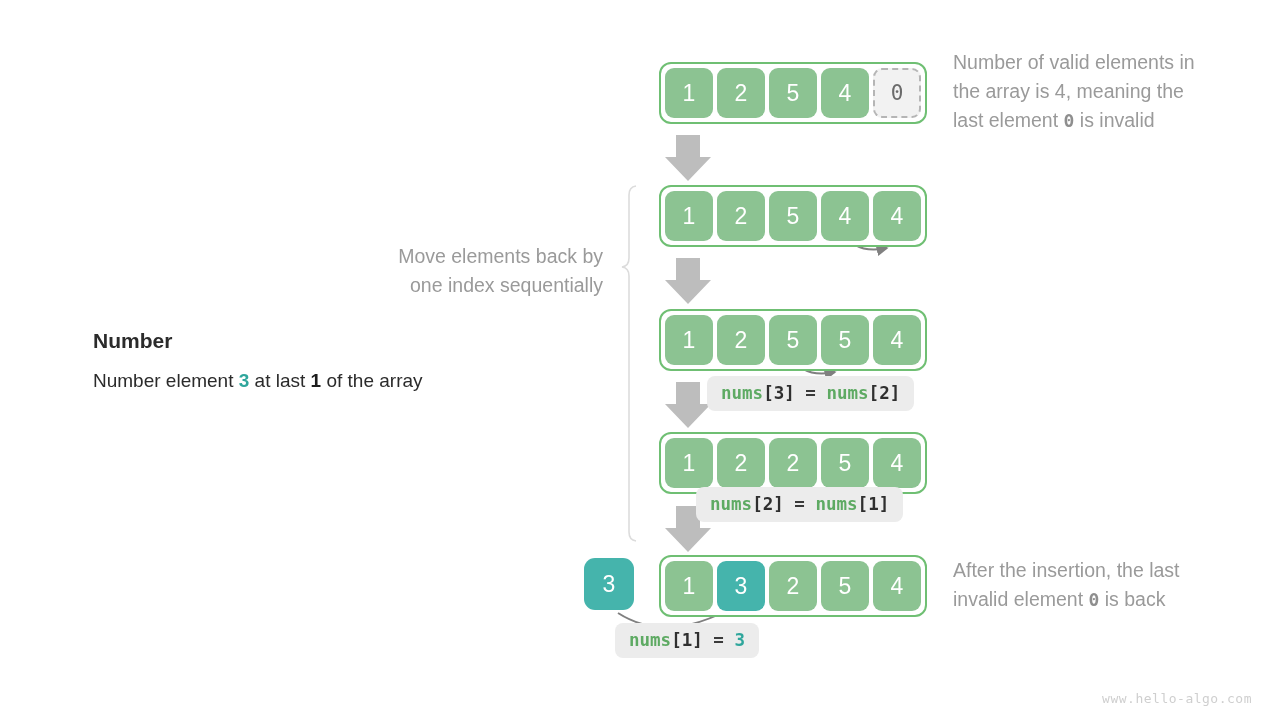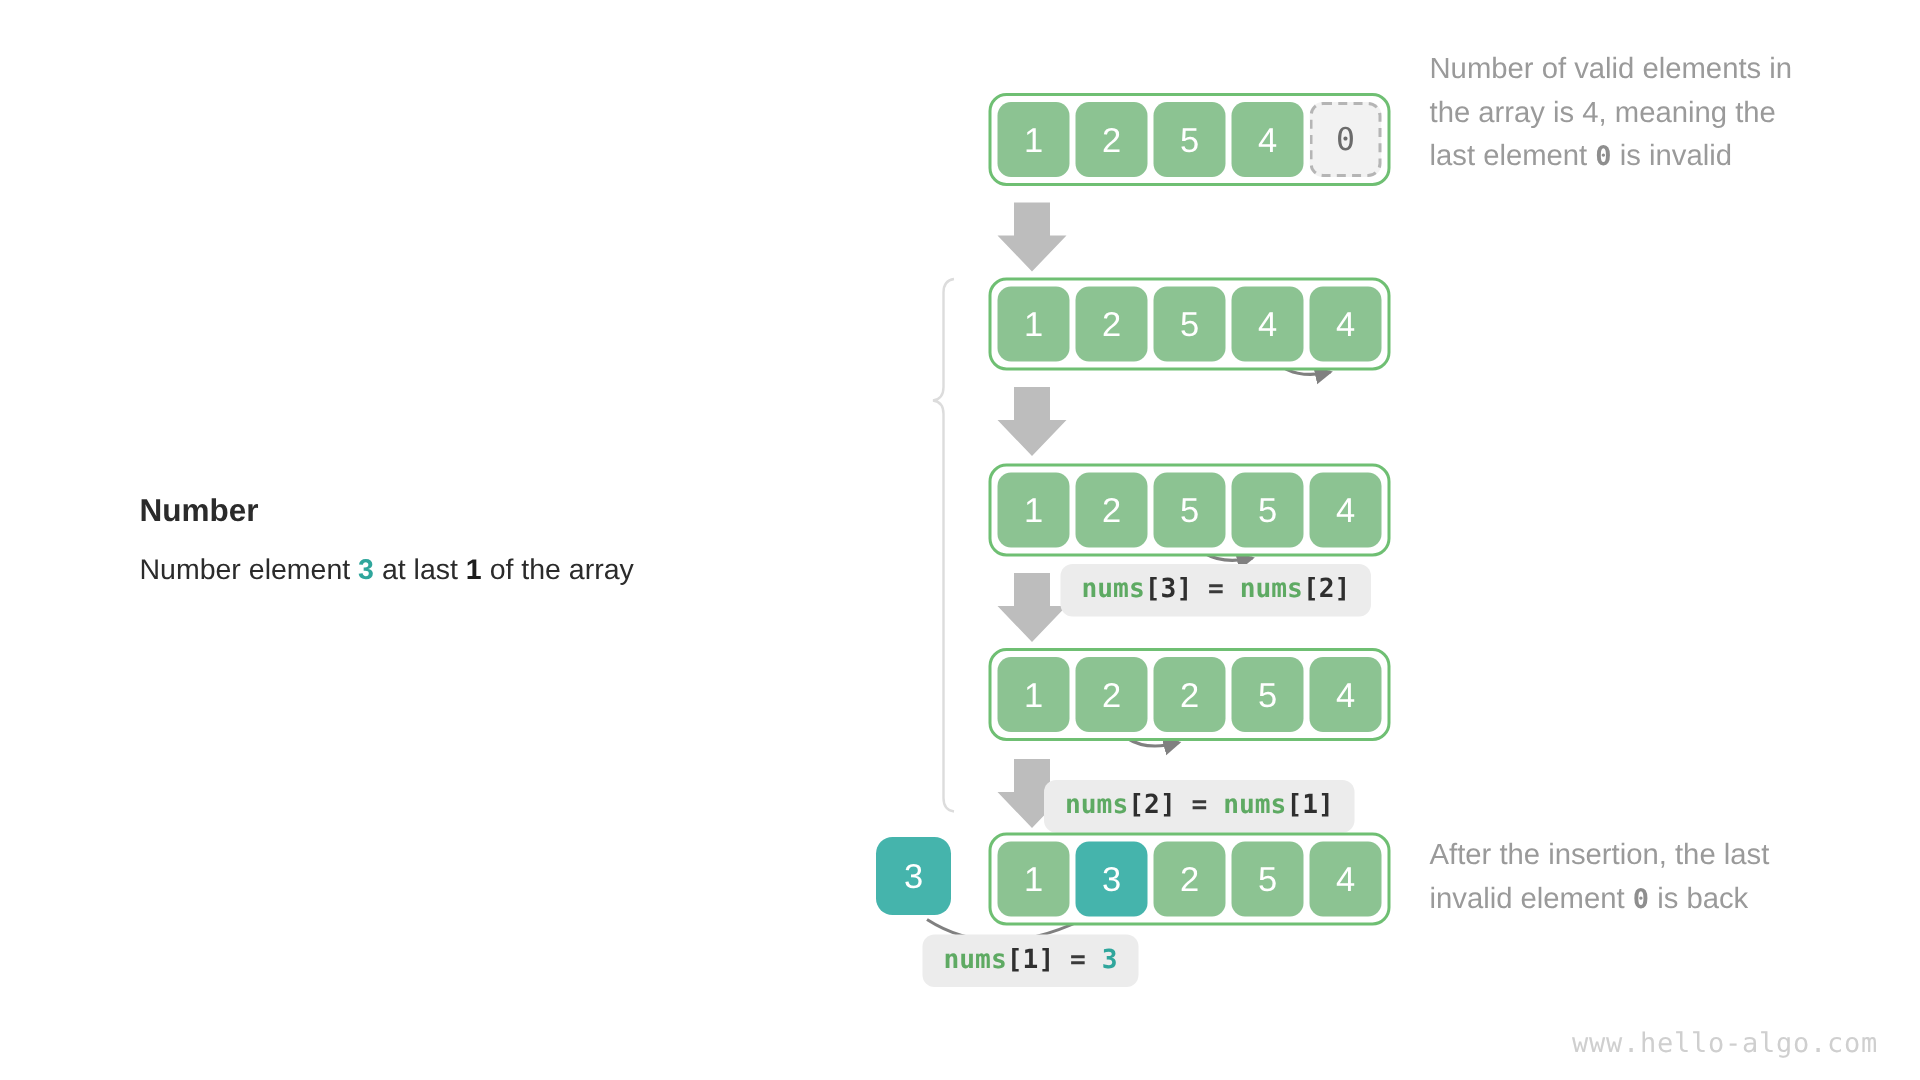--- a/index.html
+++ b/index.html
@@ -119,21 +119,21 @@
     color: #2b2b2b;
   }
   .example-sub .hi-teal { color: #2fa69c; font-weight: bold; }
   .example-sub .hi-dark { color: #1d1d1d; font-weight: bold; }
 
   .watermark {
     position: absolute;
     right: 28px;
     bottom: 14px;
     font-family: "DejaVu Sans Mono", monospace;
-    font-size: 18px;
+    font-size: 13px;
     color: #cfcfcf;
     letter-spacing: 0.5px;
   }
 
   svg.overlay {
     position: absolute;
     left: 0; top: 0;
     width: 1280px;
     height: 720px;
     pointer-events: none;
@@ -176,32 +176,33 @@
   <div class="array-row" style="left:659px; top:62px;">
     <div class="array-box">
       <div class="cell">1</div>
       <div class="cell">2</div>
       <div class="cell">5</div>
       <div class="cell">4</div>
       <div class="cell invalid">0</div>
     </div>
   </div>
 
-  <div class="note" style="left:953px; top:32px; width:310px;"><span>Number of valid elements in</span><br><span>the array is 4, meaning the</span><br><span>last element </span><b class="mono">0</b><span> is invalid</span></div>
+  <div class="note" style="left:953px; top:48px; width:310px;"><span>Number of valid elements in</span><br><span>the array is 4, meaning the</span><br><span>last element </span><b class="mono">0</b><span> is invalid</span></div>
 
   <div class="array-row" style="left:659px; top:185px;">
     <div class="array-box">
       <div class="cell">1</div>
       <div class="cell">2</div>
       <div class="cell">5</div>
       <div class="cell">4</div>
       <div class="cell">4</div>
     </div>
   </div>
 
+  <div class="note center-note" style="left:303px; top:242px; width:300px;"><span>Move elements back by</span><br><span>one index sequentially</span></div>
 
 
   <div class="array-row" style="left:659px; top:309px;">
     <div class="array-box">
       <div class="cell">1</div>
       <div class="cell">2</div>
       <div class="cell">5</div>
       <div class="cell">5</div>
       <div class="cell">4</div>
     </div>
@@ -212,21 +213,21 @@
   <div class="array-row" style="left:659px; top:432px;">
     <div class="array-box">
       <div class="cell">1</div>
       <div class="cell">2</div>
       <div class="cell">2</div>
       <div class="cell">5</div>
       <div class="cell">4</div>
     </div>
   </div>
 
-  <div class="code-chip" style="left:696px; top:520px;"><span class="id">nums</span><span class="num">[</span><span class="num">2</span><span class="num">]</span>&nbsp;<span class="op">=</span>&nbsp;<span class="id">nums</span><span class="num">[</span><span class="num">1</span><span class="num">]</span></div>
+  <div class="code-chip" style="left:696px; top:487px;"><span class="id">nums</span><span class="num">[</span><span class="num">2</span><span class="num">]</span>&nbsp;<span class="op">=</span>&nbsp;<span class="id">nums</span><span class="num">[</span><span class="num">1</span><span class="num">]</span></div>
 
   <div class="standalone" style="left:584px; top:558px;">3</div>
 
   <div class="array-row" style="left:659px; top:555px;">
     <div class="array-box">
       <div class="cell">1</div>
       <div class="cell teal">3</div>
       <div class="cell">2</div>
       <div class="cell">5</div>
       <div class="cell">4</div>

